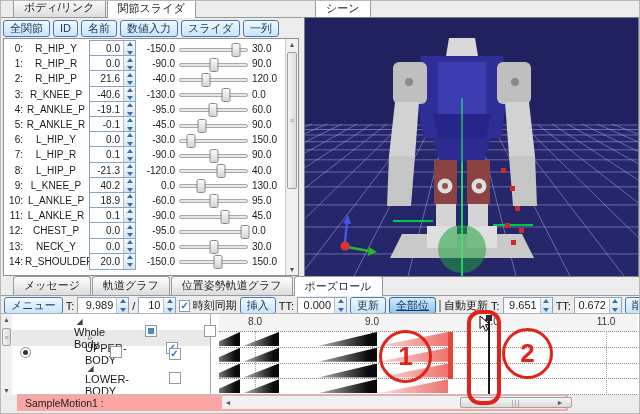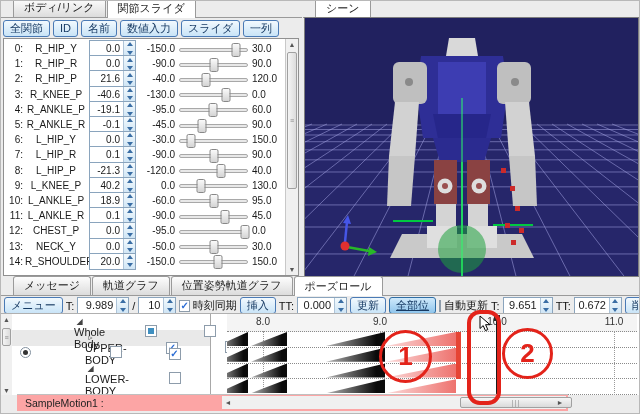--- a/index.html
+++ b/index.html
@@ -60,21 +60,21 @@
   
   #tree{position:absolute;left:11px;top:0;width:198px;height:100%;border-right:1px solid #a8a8a8;background:#fff;}
   .tgrid{display:grid;grid-template-columns:26px 1fr 27px 27px 27px;align-items:center;}
   #tree-header{height:17px;border-bottom:1px solid #c9c9c9;background:#fafafa;font-size:11px;color:#333;}
   #tree-header span{padding-left:3px;}
   .trow{height:15.75px;font-size:11px;gap:32px;}
   .trow.selected{background:#e9e9e9;}
   .texp{display:inline-block;width:11px;font-size:8px;color:#444;text-align:center;}
   .tcell{text-align:center;}
   
-  #timeline{position:absolute;left:226px;right:2px;top:0;height:100%;overflow:hidden;background:#fff;}
+  #timeline{position:absolute;left:218px;right:2px;top:0;height:100%;overflow:hidden;background:#fff;}
   #ruler{position:absolute;left:0;right:0;top:0;height:17px;background:#f4f4f4;border-bottom:1px dotted #999;}
   .rtick{position:absolute;top:2px;transform:translateX(-50%);font-size:10px;color:#333;}
   #tl-rows{position:absolute;left:0;right:0;top:17px;bottom:0;}
   .hdot{position:absolute;left:0;right:0;height:0;border-top:1px dotted #8a8a8a;}
   .vdot{position:absolute;top:0;bottom:0;width:0;border-left:1px dotted #9a9a9a;}
   .tri{position:absolute;height:14px;clip-path:polygon(0 100%,100% 0,100% 100%);background:linear-gradient(to right,#b4b4b4,#0a0a0a 85%);}
   .tri.pink{background:linear-gradient(to right,rgba(246,170,170,0.45),rgba(235,90,85,0.85));}
   #keyframe-bar{position:absolute;background:#e64434;}
   #time-cursor{position:absolute;top:1px;bottom:0;width:2px;background:#1b1b1b;}
   #time-cursor-handle{position:absolute;width:6px;height:6px;background:#2a2a2a;top:0;transform:translateX(-2px);}

